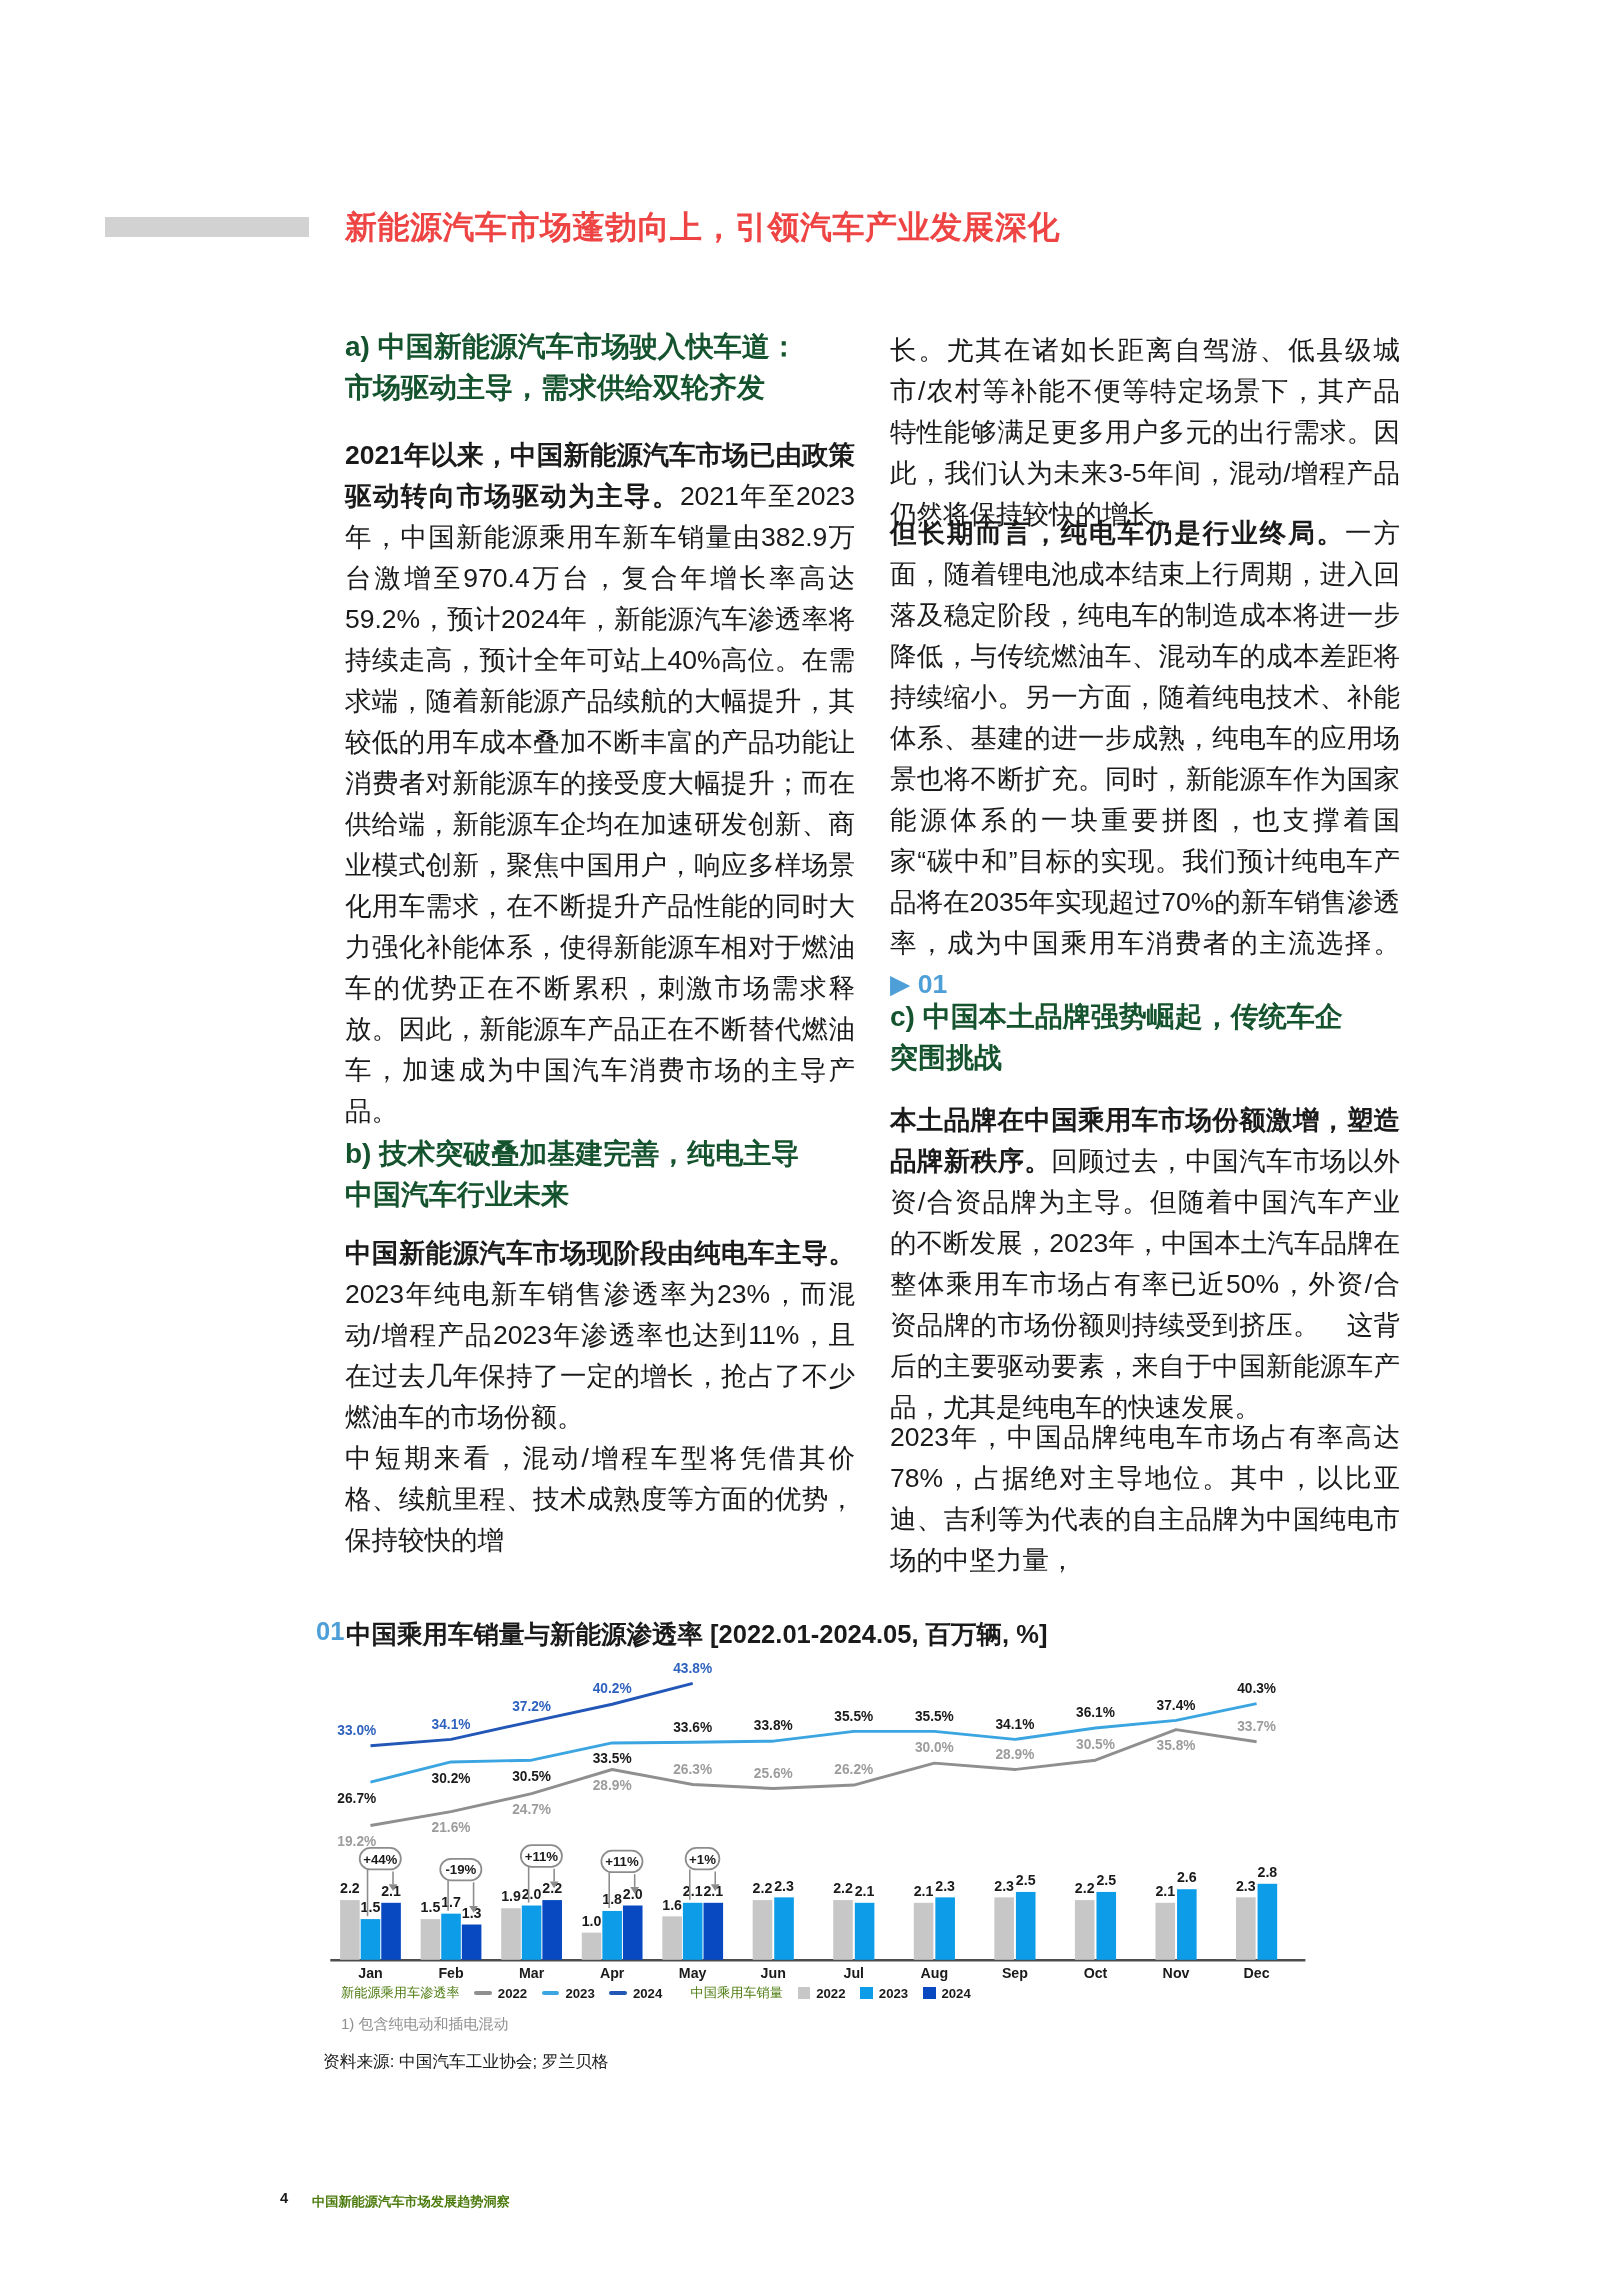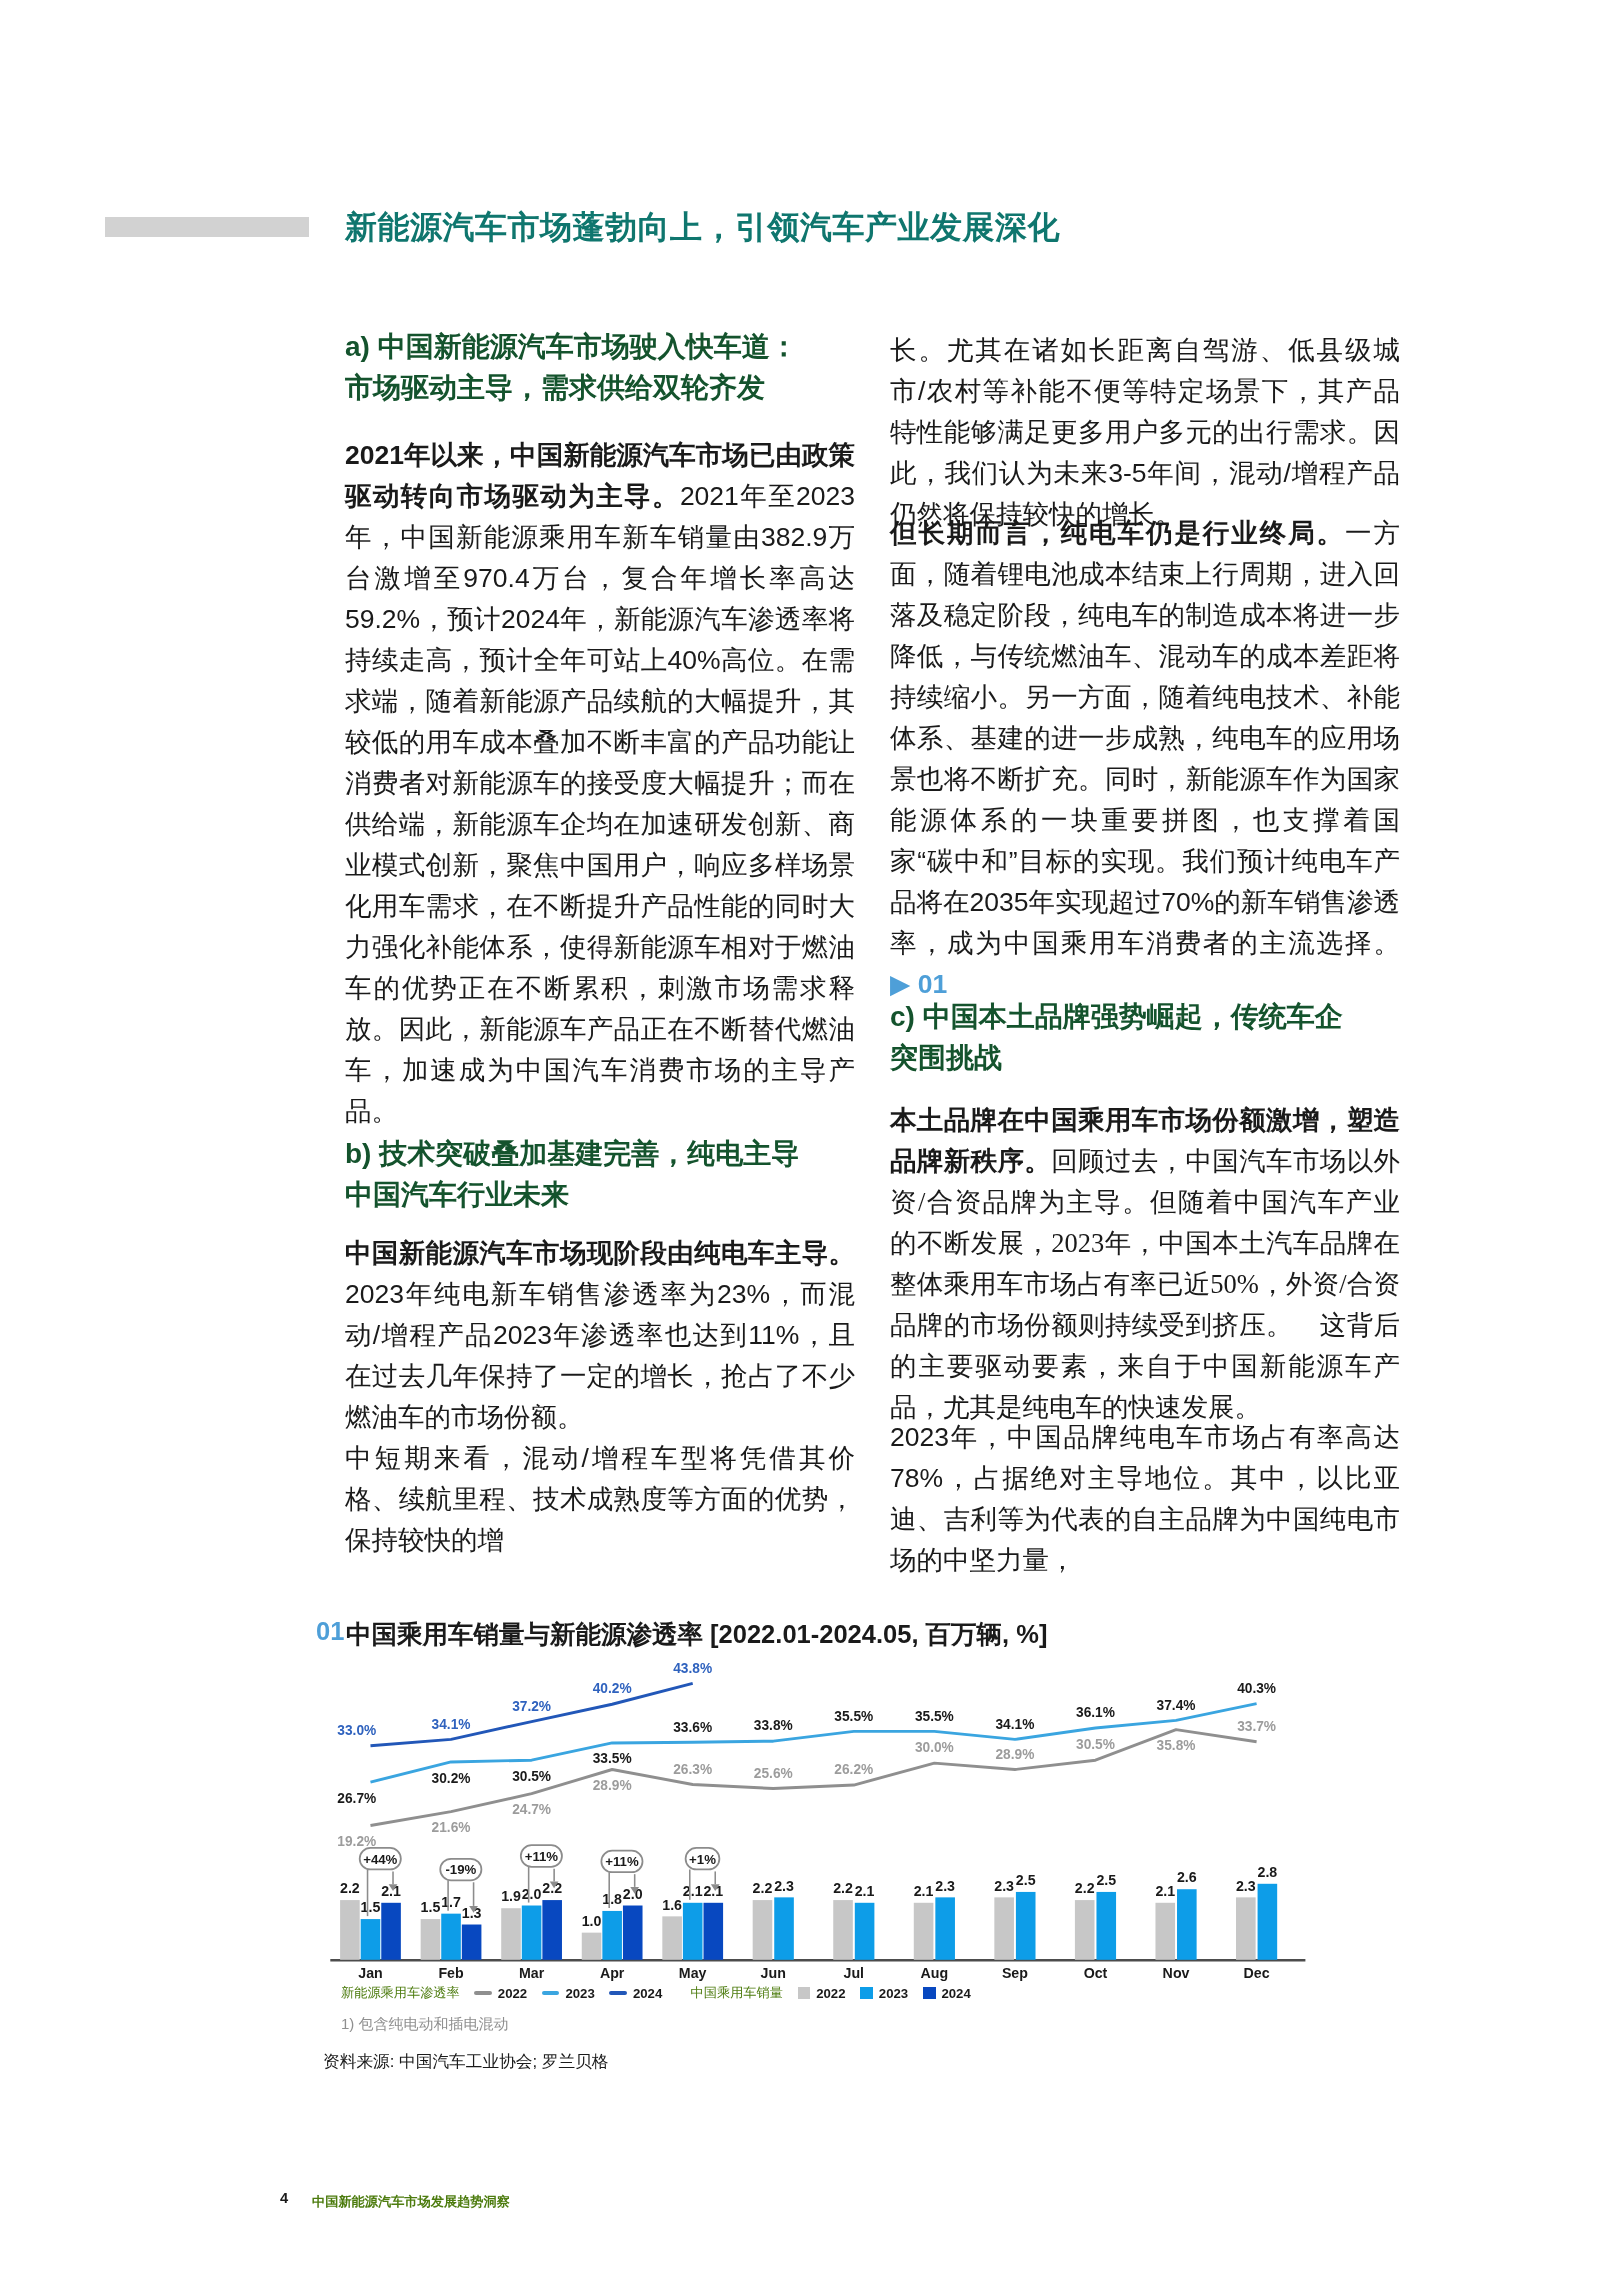--- a/index.html
+++ b/index.html
@@ -3,21 +3,21 @@
 <meta charset="utf-8">
 <style>
   html,body{margin:0;padding:0;}
   body{
     width:1621px;height:2293px;position:relative;background:#FFFFFF;
     font-family:"Liberation Sans","DejaVu Sans",sans-serif;color:#1A1A1A;
     overflow:hidden;
   }
   .abs{position:absolute;}
   .deco-bar{left:105px;top:217px;width:204px;height:19.6px;background:#D2D2D2;}
-  .page-title{left:345px;top:206px;width:1078px;font-size:32px;font-weight:bold;color:#0f766e;letter-spacing:0.5px;}
+  .page-title{left:345px;top:206px;width:1078px;font-size:32px;font-weight:bold;color:#ef4444;letter-spacing:0.5px;}
   .heading{font-size:28px;line-height:41px;font-weight:bold;color:#14532d;white-space:pre-line;}
   .body-text{font-size:26.5px;line-height:41px;color:#1A1A1A;text-align:justify;white-space:pre-line;}
   .col-left{left:345px;width:510px;}
   .col-right{left:890px;width:510px;}
   .b{font-weight:bold;}
   .ref{color:#4E9FD8;font-weight:bold;white-space:nowrap;}
   .chart-fignum{left:316px;top:1617px;font-size:25.5px;font-weight:bold;color:#4E9FD8;}
   .chart-title{left:346px;top:1617px;font-size:25.5px;font-weight:bold;color:#1A1A1A;}
   #chart-svg{left:0;top:1656px;width:1621px;height:343px;}
   .legend{position:absolute;left:341px;top:1984px;display:flex;align-items:center;gap:14.7px;font-size:13.2px;color:#1A1A1A;}
@@ -43,21 +43,21 @@
 <div class="abs col-left body-text" style="top:435px;"><span class="b">2021年以来，中国新能源汽车市场已由政策驱动转向市场驱动为主导。</span><span>2021年至2023年，中国新能源乘用车新车销量由382.9万台激增至970.4万台，复合年增长率高达59.2%，预计2024年，新能源汽车渗透率将持续走高，预计全年可站上40%高位。在需求端，随着新能源产品续航的大幅提升，其较低的用车成本叠加不断丰富的产品功能让消费者对新能源车的接受度大幅提升；而在供给端，新能源车企均在加速研发创新、商业模式创新，聚焦中国用户，响应多样场景化用车需求，在不断提升产品性能的同时大力强化补能体系，使得新能源车相对于燃油车的优势正在不断累积，刺激市场需求释放。因此，新能源车产品正在不断替代燃油车，加速成为中国汽车消费市场的主导产品。</span></div>
 <div class="abs col-left heading" style="top:1125px;margin-top:8px;">b) 技术突破叠加基建完善，纯电主导
 中国汽车行业未来</div>
 <div class="abs col-left body-text" style="top:1233px;"><span class="b">中国新能源汽车市场现阶段由纯电车主导。</span><span>2023年纯电新车销售渗透率为23%，而混动/增程产品2023年渗透率也达到11%，且在过去几年保持了一定的增长，抢占了不少燃油车的市场份额。
 中短期来看，混动/增程车型将凭借其价格、续航里程、技术成熟度等方面的优势，保持较快的增</span></div>
 
 <div class="abs col-right body-text" style="top:330px;"><span>长。尤其在诸如长距离自驾游、低县级城市/农村等补能不便等特定场景下，其产品特性能够满足更多用户多元的出行需求。因此，我们认为未来3-5年间，混动/增程产品仍然将保持较快的增长。</span></div>
 <div class="abs col-right body-text" style="top:513px;"><span class="b">但长期而言，纯电车仍是行业终局。</span><span>一方面，随着锂电池成本结束上行周期，进入回落及稳定阶段，纯电车的制造成本将进一步降低，与传统燃油车、混动车的成本差距将持续缩小。另一方面，随着纯电技术、补能体系、基建的进一步成熟，纯电车的应用场景也将不断扩充。同时，新能源车作为国家能源体系的一块重要拼图，也支撑着国家“碳中和”目标的实现。我们预计纯电车产品将在2035年实现超过70%的新车销售渗透率，成为中国乘用车消费者的主流选择。</span><span class="ref"> ▶ 01</span></div>
 <div class="abs col-right heading" style="top:996px;">c) 中国本土品牌强势崛起，传统车企
 突围挑战</div>
-<div class="abs col-right body-text" style="top:1100px;font-family:Liberation Serif, serif;"><span class="b">本土品牌在中国乘用车市场份额激增，塑造品牌新秩序。</span><span>回顾过去，中国汽车市场以外资/合资品牌为主导。但随着中国汽车产业的不断发展，2023年，中国本土汽车品牌在整体乘用车市场占有率已近50%，外资/合资品牌的市场份额则持续受到挤压。　这背后的主要驱动要素，来自于中国新能源车产品，尤其是纯电车的快速发展。</span></div>
+<div class="abs col-right body-text" style="top:1100px;"><span class="b">本土品牌在中国乘用车市场份额激增，塑造品牌新秩序。</span><span>回顾过去，中国汽车市场以外资/合资品牌为主导。但随着中国汽车产业的不断发展，2023年，中国本土汽车品牌在整体乘用车市场占有率已近50%，外资/合资品牌的市场份额则持续受到挤压。　这背后的主要驱动要素，来自于中国新能源车产品，尤其是纯电车的快速发展。</span></div>
 <div class="abs col-right body-text" style="top:1417px;"><span>2023年，中国品牌纯电车市场占有率高达78%，占据绝对主导地位。其中，以比亚迪、吉利等为代表的自主品牌为中国纯电市场的中坚力量，</span></div>
 
 <div class="abs chart-fignum">01</div>
 <div class="abs chart-title">中国乘用车销量与新能源渗透率 [2022.01-2024.05, 百万辆, %]</div>
 
 <svg id="chart-svg" class="abs" viewBox="0 1690 1654 350">
     <line x1="337" y1="2000.5" x2="1332" y2="2000.5" stroke="#4D4D4D" stroke-width="2.5"></line>
     <rect x="347" y="1939.06" width="20" height="60.940000000000005" fill="#C7C7C7"></rect>
     <text x="357" y="1932.06" text-anchor="middle" font-size="14.5" font-weight="700" fill="#1A1A1A">2.2</text>
     <rect x="368" y="1958.45" width="20" height="41.55" fill="#0D9DE8"></rect>

